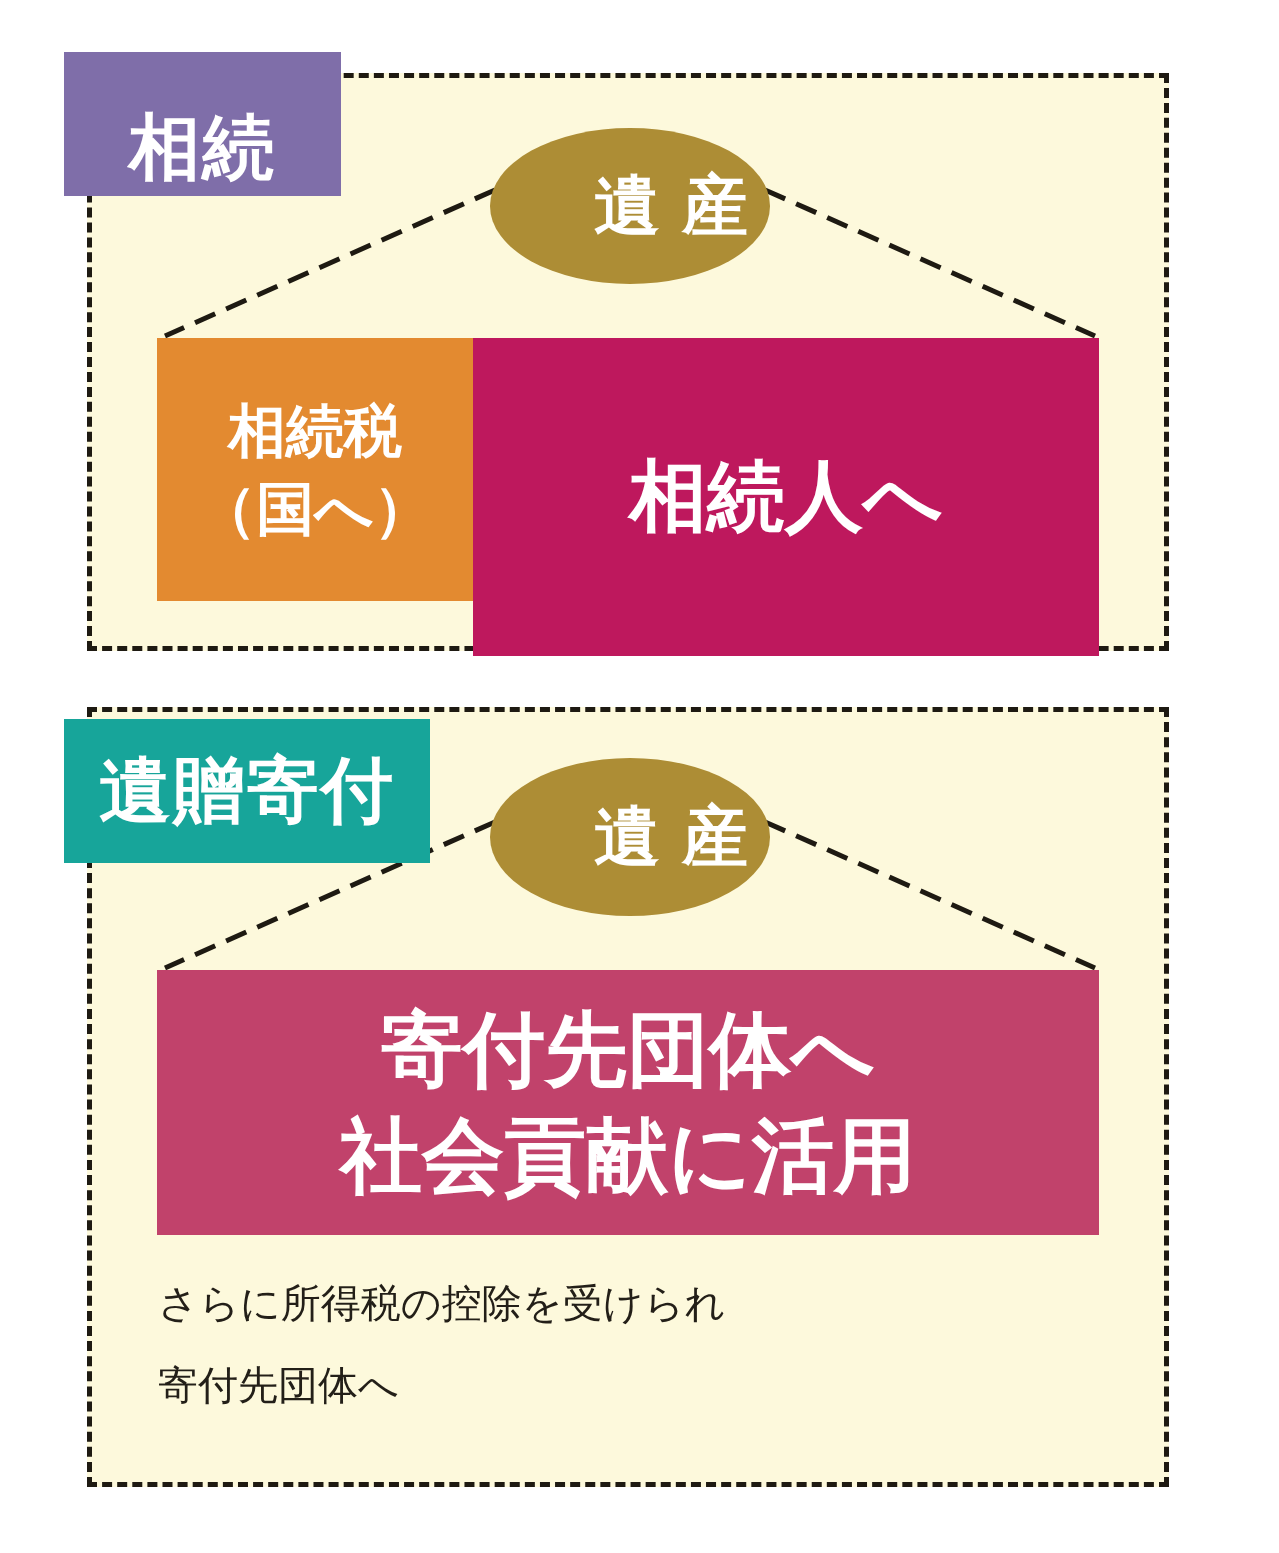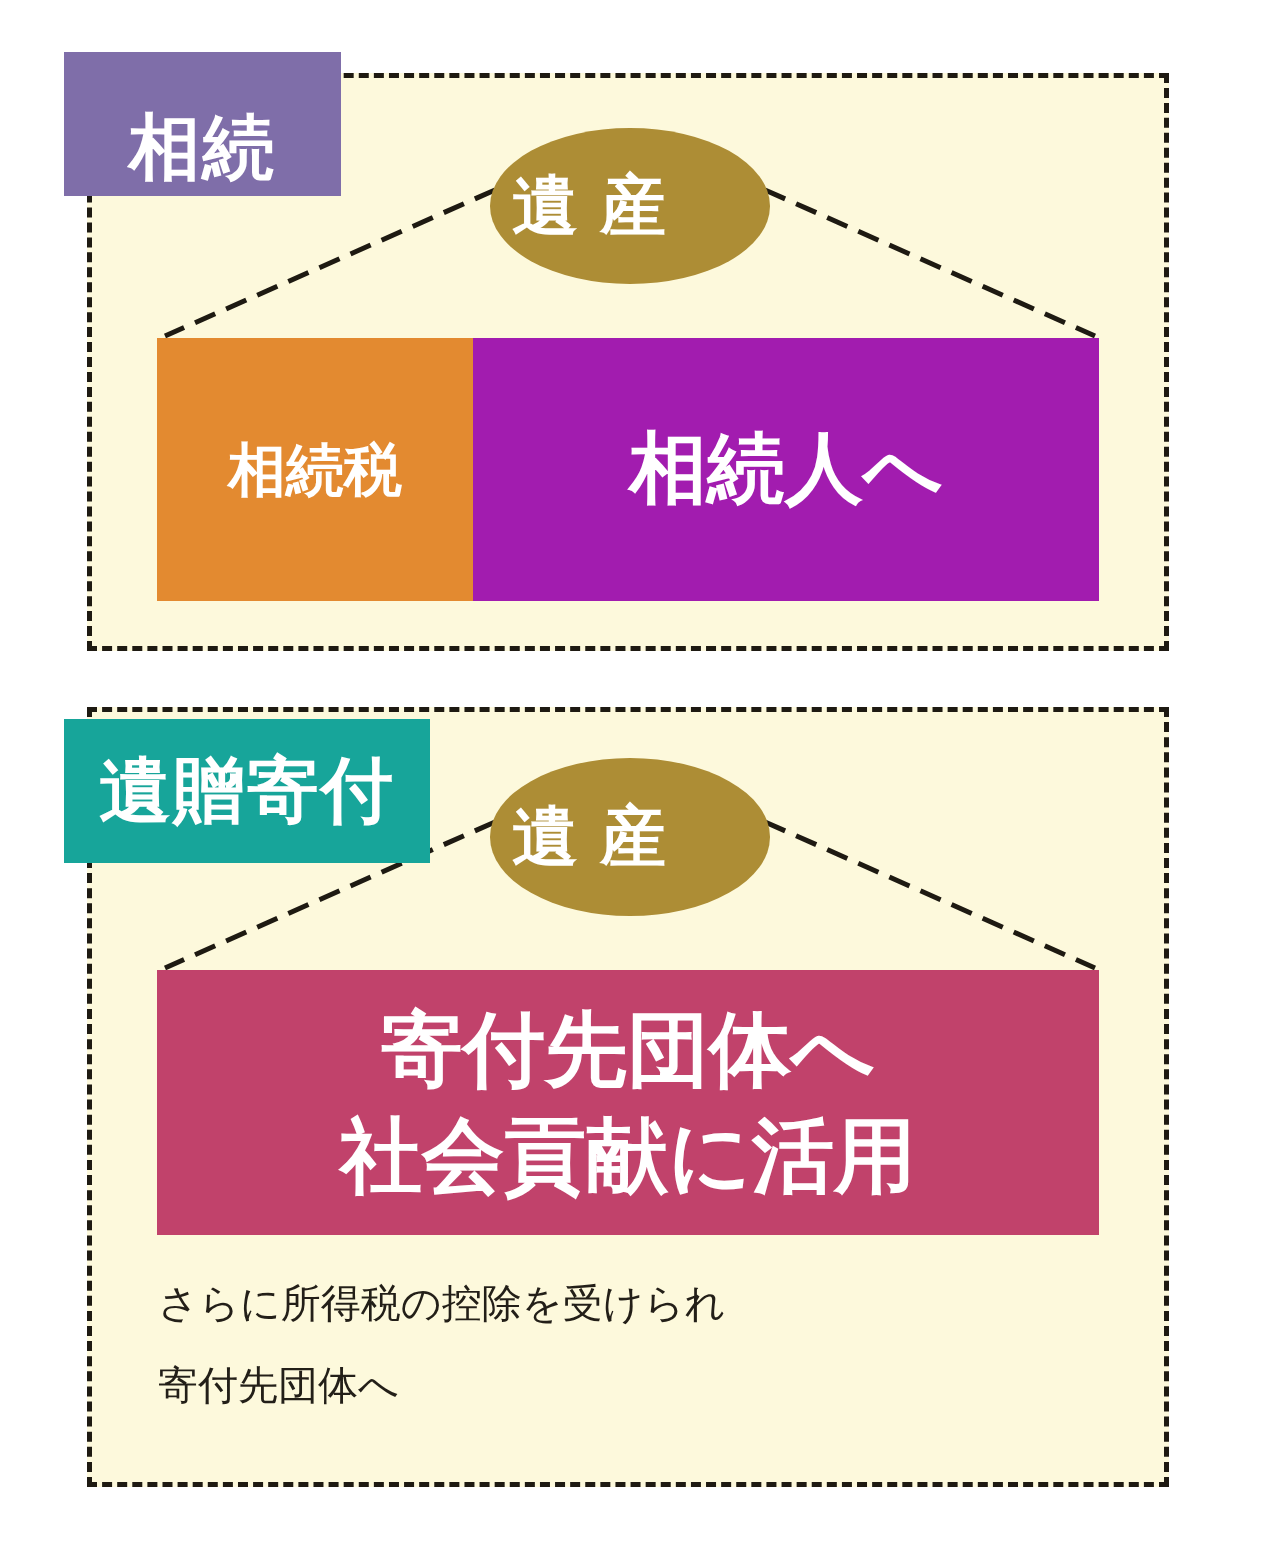--- a/index.html
+++ b/index.html
@@ -12,21 +12,21 @@
     border: 5px dashed #1e1a12;
     box-sizing: border-box;
   }
   .tag {
     position: absolute; color: #ffffff; font-weight: bold;
     display: flex; align-items: center; justify-content: center;
     letter-spacing: 2px;
   }
   .ellipse {
     position: absolute; background: #ad8d35; border-radius: 50%;
-    color: #ffffff; font-weight: bold; display: flex; align-items: center; justify-content: flex-start;
+    color: #ffffff; font-weight: bold; display: flex; align-items: center; justify-content: flex-end;
     font-size: 66px; letter-spacing: 22px; padding-left: 22px; box-sizing: border-box;
   }
   .block {
     position: absolute; color: #ffffff; font-weight: bold; text-align: left;
     display: flex; align-items: center; justify-content: center; flex-direction: column;
   }
   svg.lines { position: absolute; left: 0; top: 0; }
   .note {
     position: absolute; color: #231f18; font-size: 40px; line-height: 82px;
     font-family: "DejaVu Sans", sans-serif;
@@ -49,23 +49,24 @@
 <div class="tag" style="left:64px; top:52px; width:277px; height:144px; background:#7f6ea9; font-size:72px;align-items:flex-end;">
   <span>相続</span>
 </div>
 
 <div class="ellipse" style="left:490px; top:128px; width:280px; height:156px;">
   <span>遺産</span>
 </div>
 
 <div class="block" style="left:157px; top:338px; width:316px; height:263px; background:#e38a30; font-size:58px; line-height:78px;">
   <span>相続税</span>
+  <span>（国へ）</span>
 </div>
 
-<div class="block" style="left:473px; top:338px; width:626px; height:263px; background:#a21caf; font-size:78px;">
+<div class="block" style="left:473px; top:338px; width:626px; height:318px; background:#be185d; font-size:78px;">
   <span>相続人へ</span>
 </div>
 
 <div class="panel" style="left:87px; top:707px; width:1082px; height:780px;"></div>
 
 <svg class="lines" width="1279" height="1553">
   <g stroke="#1e1a12" stroke-width="5" stroke-dasharray="22 12" fill="none">
     <line x1="495" y1="822" x2="165" y2="968"></line>
     <line x1="765" y1="822" x2="1095" y2="968"></line>
   </g>

